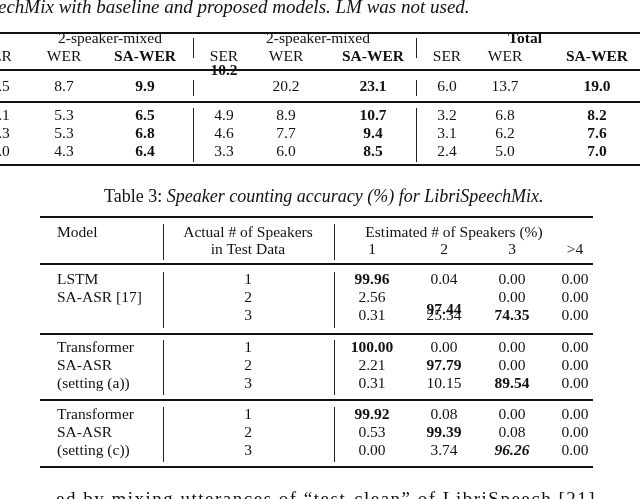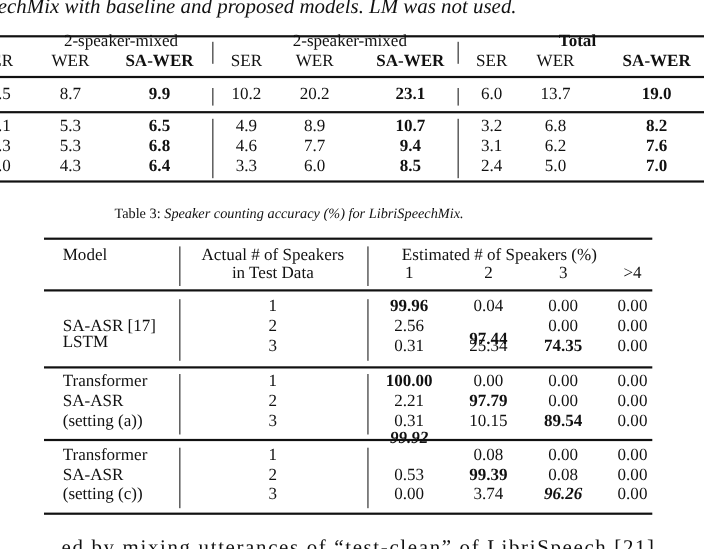--- a/index.html
+++ b/index.html
@@ -32,21 +32,21 @@
 <div class="cell b" style="left:373px; top:47px;">SA-WER</div>
 <div class="cell" style="left:447px; top:47px;">SER</div>
 <div class="cell" style="left:505px; top:47px;">WER</div>
 <div class="cell b" style="left:597px; top:47px;">SA-WER</div>
 
 <div class="rule" style="left:0; top:69px; width:640px; height:1.5px;"></div>
 
 <div class="cell" style="left:4px; top:77px;">.5</div>
 <div class="cell" style="left:64px; top:77px;">8.7</div>
 <div class="cell b" style="left:145px; top:77px;">9.9</div>
-<div class="cell" style="left:224px; top:77px;">10.2</div>
+<div class="cell" style="left:224px; top:61px;font-weight:bold;">10.2</div>
 <div class="cell" style="left:286px; top:77px;">20.2</div>
 <div class="cell b" style="left:373px; top:77px;">23.1</div>
 <div class="cell" style="left:447px; top:77px;">6.0</div>
 <div class="cell" style="left:505px; top:77px;">13.7</div>
 <div class="cell b" style="left:597px; top:77px;">19.0</div>
 
 <div class="rule" style="left:0; top:101px; width:640px; height:1.5px;"></div>
 
 <div class="cell" style="left:4px; top:106px;">.1</div>
 <div class="cell" style="left:64px; top:106px;">5.3</div>
@@ -80,36 +80,36 @@
 
 <div class="rule" style="left:0; top:164px; width:640px; height:2px;"></div>
 
 <div class="vbar" style="left:193px; top:38px; height:20px;"></div>
 <div class="vbar" style="left:193px; top:80px; height:16px;"></div>
 <div class="vbar" style="left:193px; top:108px; height:54px;"></div>
 <div class="vbar" style="left:416px; top:38px; height:20px;"></div>
 <div class="vbar" style="left:416px; top:80px; height:16px;"></div>
 <div class="vbar" style="left:416px; top:108px; height:54px;"></div>
 
-<div class="abs" style="left:104px; top:186px; font-size:13px;"><span>Table 3:</span> <span class="it">Speaker counting accuracy (%) for LibriSpeechMix.</span></div>
+<div class="abs" style="left:104px; top:186px; font-size:18px;"><span>Table 3:</span> <span class="it">Speaker counting accuracy (%) for LibriSpeechMix.</span></div>
 
 <div class="rule" style="left:40px; top:216px; width:553px; height:2px;"></div>
 
 <div class="lcell" style="left:57px; top:223px;">Model</div>
 <div class="cell" style="left:248px; top:223px;">Actual # of Speakers</div>
 <div class="cell" style="left:248px; top:240px;">in Test Data</div>
 <div class="cell" style="left:454px; top:223px;">Estimated # of Speakers (%)</div>
 <div class="cell" style="left:372px; top:240px;">1</div>
 <div class="cell" style="left:444px; top:240px;">2</div>
 <div class="cell" style="left:512px; top:240px;">3</div>
 <div class="cell" style="left:575px; top:240px;">&gt;4</div>
 
 <div class="rule" style="left:40px; top:263px; width:553px; height:1.5px;"></div>
 
-<div class="lcell" style="left:57px; top:270px;margin-top:32px;">LSTM</div>
+<div class="lcell" style="left:57px; top:270px;">LSTM</div>
 <div class="lcell" style="left:57px; top:288px;">SA-ASR [17]</div>
 <div class="cell" style="left:248px; top:270px;">1</div>
 <div class="cell" style="left:248px; top:288px;">2</div>
 <div class="cell" style="left:248px; top:306px;">3</div>
 <div class="cell b" style="left:372px; top:270px;">99.96</div>
 <div class="cell" style="left:444px; top:270px;">0.04</div>
 <div class="cell" style="left:512px; top:270px;">0.00</div>
 <div class="cell" style="left:575px; top:270px;">0.00</div>
 <div class="cell" style="left:372px; top:288px;">2.56</div>
 <div class="cell b" style="left:444px; top:300px;">97.44</div>
@@ -142,21 +142,21 @@
 <div class="cell" style="left:575px; top:374px;">0.00</div>
 
 <div class="rule" style="left:40px; top:399px; width:553px; height:1.5px;"></div>
 
 <div class="lcell" style="left:57px; top:405px;">Transformer</div>
 <div class="lcell" style="left:57px; top:423px;">SA-ASR</div>
 <div class="lcell" style="left:57px; top:441px;">(setting (c))</div>
 <div class="cell" style="left:248px; top:405px;">1</div>
 <div class="cell" style="left:248px; top:423px;">2</div>
 <div class="cell" style="left:248px; top:441px;">3</div>
-<div class="cell b" style="left:372px; top:390px;font-style:italic;">99.92</div>
+<div class="cell b" style="left:372px; top:405px;">99.92</div>
 <div class="cell" style="left:444px; top:405px;">0.08</div>
 <div class="cell" style="left:512px; top:405px;">0.00</div>
 <div class="cell" style="left:575px; top:405px;">0.00</div>
 <div class="cell" style="left:372px; top:423px;">0.53</div>
 <div class="cell b" style="left:444px; top:423px;">99.39</div>
 <div class="cell" style="left:512px; top:423px;">0.08</div>
 <div class="cell" style="left:575px; top:423px;">0.00</div>
 <div class="cell" style="left:372px; top:441px;">0.00</div>
 <div class="cell" style="left:444px; top:441px;">3.74</div>
 <div class="cell b" style="left:512px; top:441px;font-style:italic;">96.26</div>

